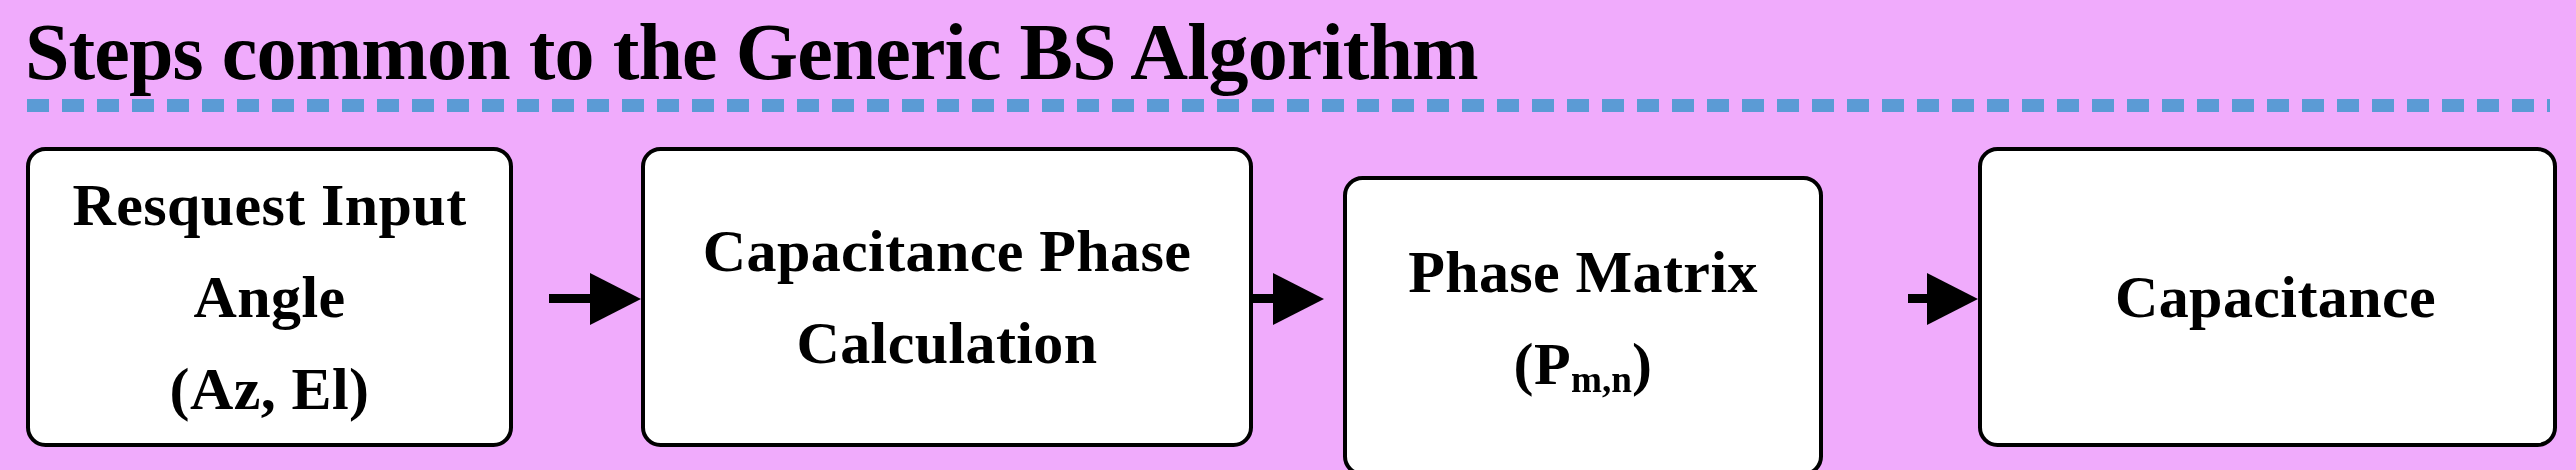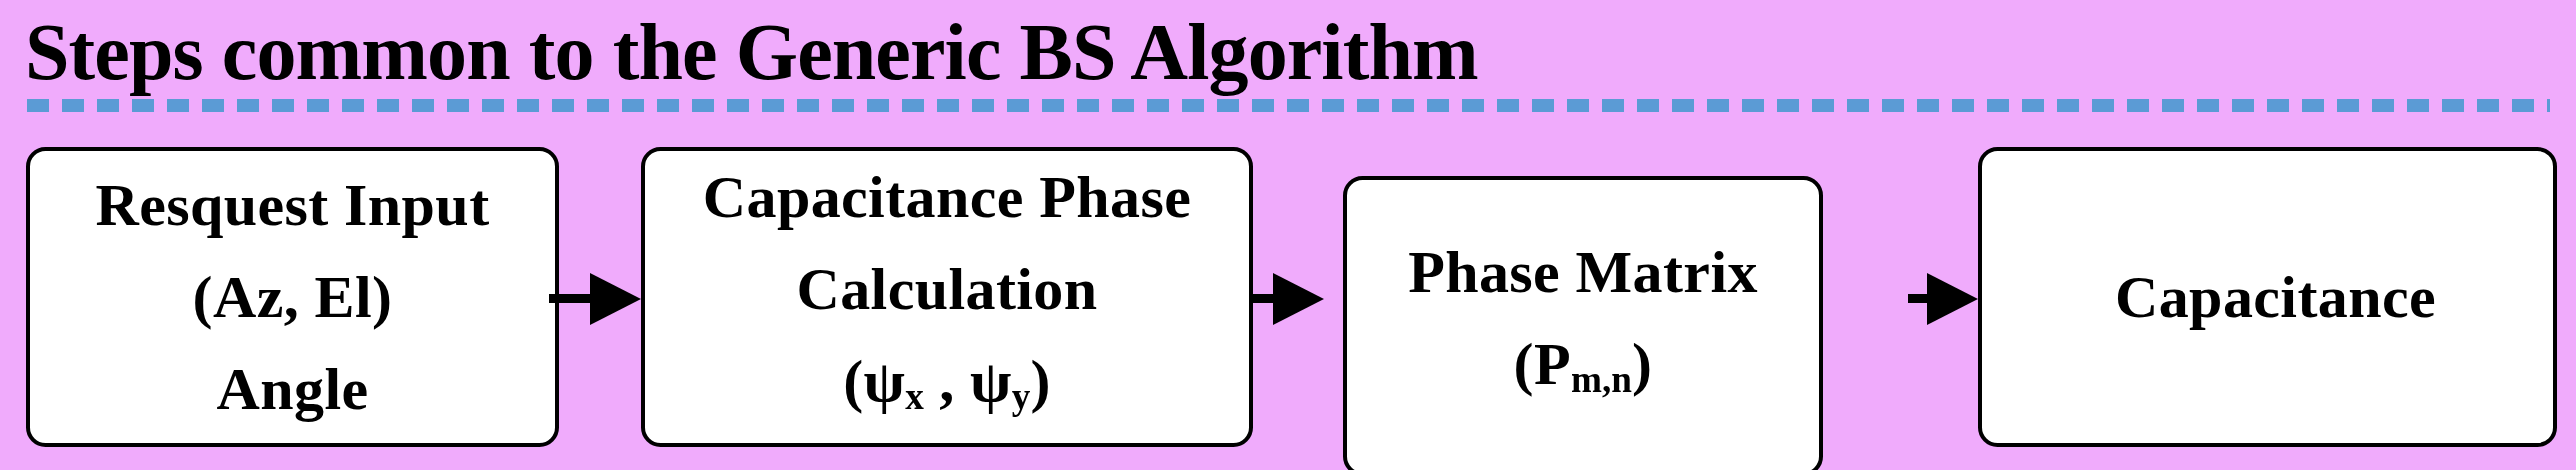--- a/index.html
+++ b/index.html
@@ -37,21 +37,21 @@
     flex-direction:column;
     justify-content:center;
     align-items:center;
     text-align:center;
     font-size:60px;
     font-weight:bold;
     line-height:92px;
     letter-spacing:0.4px;
     white-space:nowrap;
   }
-  .box-1{left:26px;width:533px;}
+  .box-1{left:26px;width:487px;}
   .box-2{left:641px;width:612px;}
   .box-3{left:1343px;width:480px;margin-top:29px;}
   .box-4{left:1978px;width:579px;padding-left:16px;}
   .sub{
     font-size:0.62em;
     vertical-align:-0.22em;
     letter-spacing:0;
   }
   .arrow{
     position:absolute;
@@ -78,33 +78,32 @@
 <body>
 
 <div class="canvas">
 
   <div class="title">Steps common to the Generic BS Algorithm</div>
 
   <div class="divider"></div>
 
   <div class="box box-1">
     <div class="bline">Resquest Input</div>
+    <div class="bline">Angle</div>
     <div class="bline"><span>(Az, El)</span></div>
-    <div class="bline">Angle</div>
   </div>
 
   <div class="arrow arrow-1">
     <div class="shaft"></div>
     <div class="head"></div>
   </div>
 
   <div class="box box-2">
     <div class="bline">Capacitance Phase</div>
     <div class="bline">Calculation</div>
-    <div class="bline"><span>(ψ</span><span class="sub">x</span><span> , ψ</span><span class="sub">y</span><span>)</span></div>
   </div>
 
   <div class="arrow arrow-2">
     <div class="shaft"></div>
     <div class="head"></div>
   </div>
 
   <div class="box box-3">
     <div class="bline">Phase Matrix</div>
     <div class="bline"><span>(P</span><span class="sub">m,n</span><span>)</span></div>

